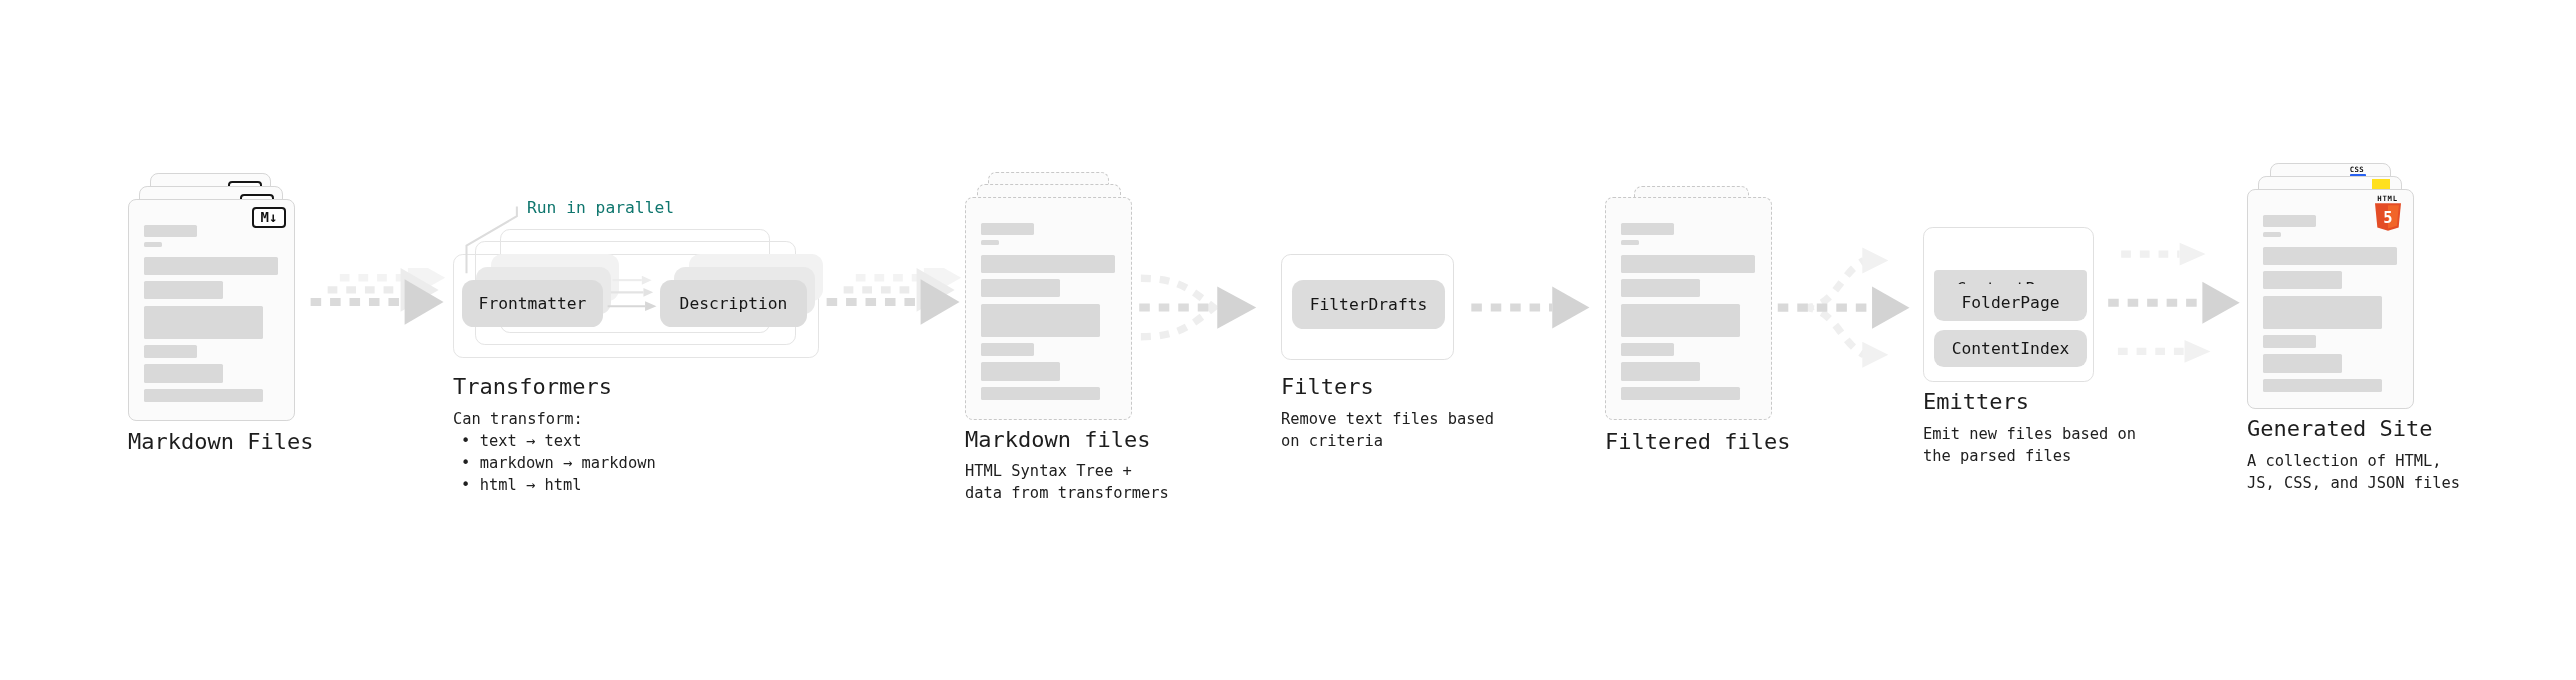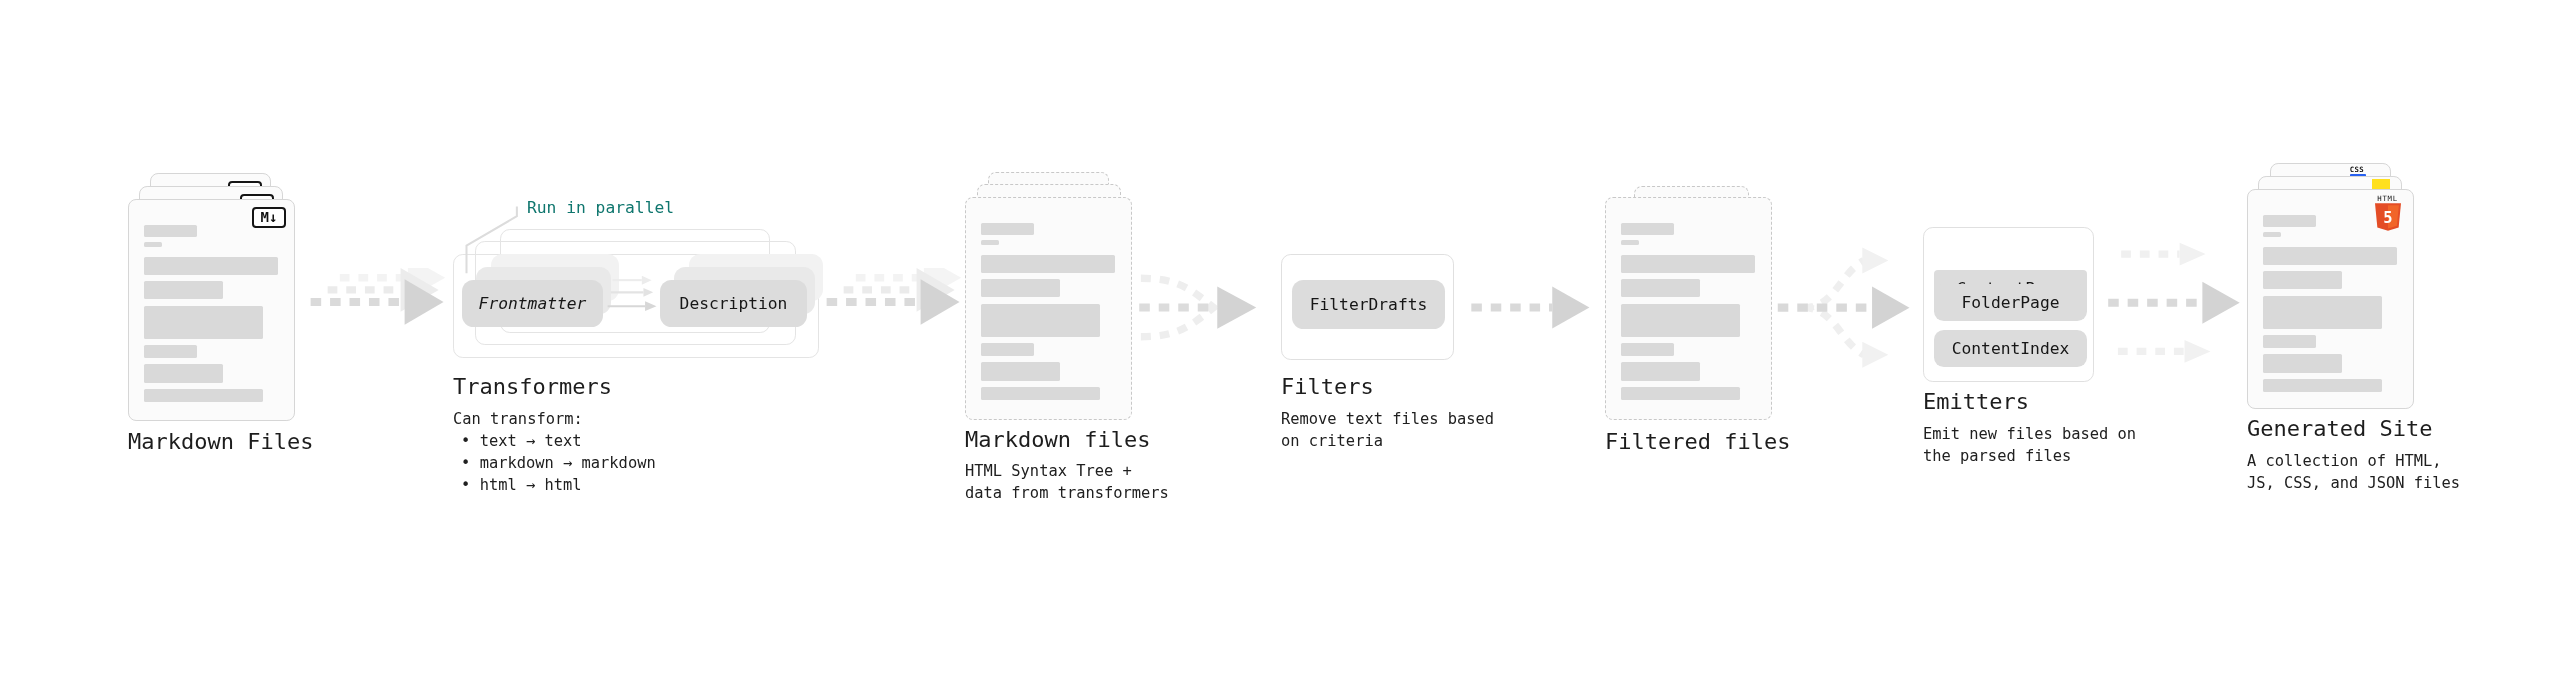--- a/index.html
+++ b/index.html
@@ -36,21 +36,21 @@
         white-space:nowrap;}
   .ghost{position:absolute;border-radius:11.4px;}
   .g1{background:#e9e9e9;}
   .g2{background:#f2f2f2;}
 
   .annotation{position:absolute;color:#0f766e;font-size:16.3px;white-space:nowrap;}
   .arrow{position:absolute;}
 
   
   .html5-icon{position:absolute;top:4.9px;right:11.4px;width:28px;text-align:center;}
-  .html5-word{font-size:7.3px;font-weight:normal;color:#111;letter-spacing:0.8px;
+  .html5-word{font-size:7.3px;font-weight:bold;color:#111;letter-spacing:0.8px;
               line-height:8.1px;}
   .css-icon{position:absolute;top:2.4px;right:24px;text-align:left;margin-left:32px;}
   .css-word{display:block;font-size:7.3px;font-weight:bold;color:#111;
             line-height:7.3px;letter-spacing:0.4px;}
   .css-underline{display:block;width:16.3px;height:3.3px;background:#2760f0;
                  margin-top:0.8px;border-radius:0.8px;}
   .js-icon{position:absolute;top:2.4px;right:11.4px;width:18px;height:9.8px;
            background:#ffe01e;}
 </style>
 </head>
@@ -92,21 +92,21 @@
     <polygon points="118,14 166,42 118,70" fill="#d3d3d3"></polygon>
   </svg>
 
   <div>
     <div class="obox" style="left:500px;top:229px;width:270px;height:104px;"></div>
     <div class="obox" style="left:475px;top:241px;width:321px;height:104px;"></div>
     <div class="obox" style="left:453px;top:254px;width:366px;height:104px;"></div>
 
     <div class="ghost g2" style="left:491px;top:254px;width:128px;height:47px;"></div>
     <div class="ghost g1" style="left:476px;top:267px;width:135px;height:47px;"></div>
-    <div class="pill" style="left:462px;top:280px;width:141px;height:47px;font-style:italic;">Frontmatter</div>
+    <div class="pill" style="left:462px;top:280px;width:141px;height:47px;">Frontmatter</div>
 
     <div class="ghost g2" style="left:689px;top:254px;width:134px;height:47px;"></div>
     <div class="ghost g1" style="left:674px;top:267px;width:141px;height:47px;"></div>
     <div class="pill" style="left:660px;top:280px;width:147px;height:47px;">Description</div>
 
     <svg class="arrow" style="left:606px;top:271px;" width="57" height="46" viewBox="0 0 70 56">
       <line x1="8" y1="11" x2="44" y2="11" stroke="#ececec" stroke-width="2.5"></line>
       <polygon points="44,5.5 56,11 44,16.5" fill="#ececec"></polygon>
       <line x1="6" y1="26" x2="46" y2="26" stroke="#e3e3e3" stroke-width="2.5"></line>
       <polygon points="46,20.5 58,26 46,31.5" fill="#e3e3e3"></polygon>

